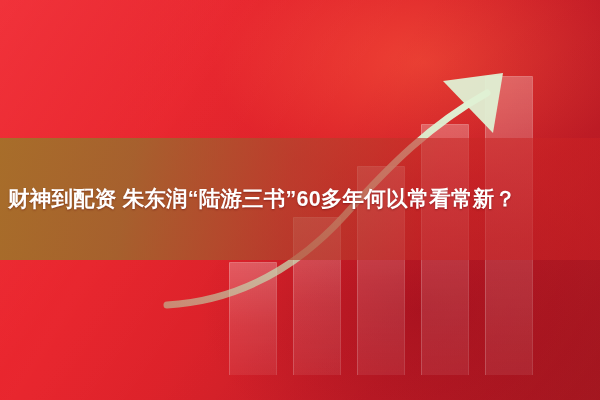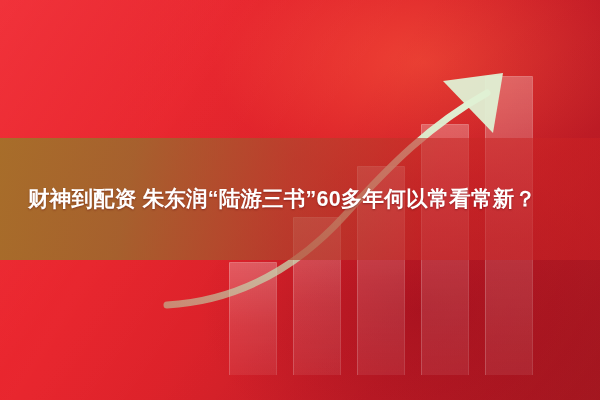--- a/index.html
+++ b/index.html
@@ -75,21 +75,21 @@
   #headline-strip {
     position: absolute;
     left: 0;
     top: 138px;
     width: 600px;
     height: 122px;
     background: linear-gradient(100deg, rgba(156,120,40,0.86) 0%, rgba(150,110,45,0.80) 22%, rgba(175,70,45,0.70) 48%, rgba(200,40,38,0.58) 72%, rgba(205,32,35,0.50) 100%);
     box-sizing: border-box;
     display: flex;
     align-items: center;
-    padding: 0 28px;
+    padding: 0 8px;
   }
   #headline-text {
     color: #ffffff;
     font-size: 21.5px;
     line-height: 36px;
     font-weight: 700;
     letter-spacing: 0.2px;
     text-shadow: 0 1px 2px rgba(90,0,10,0.45);
     width: 100%;
   }

